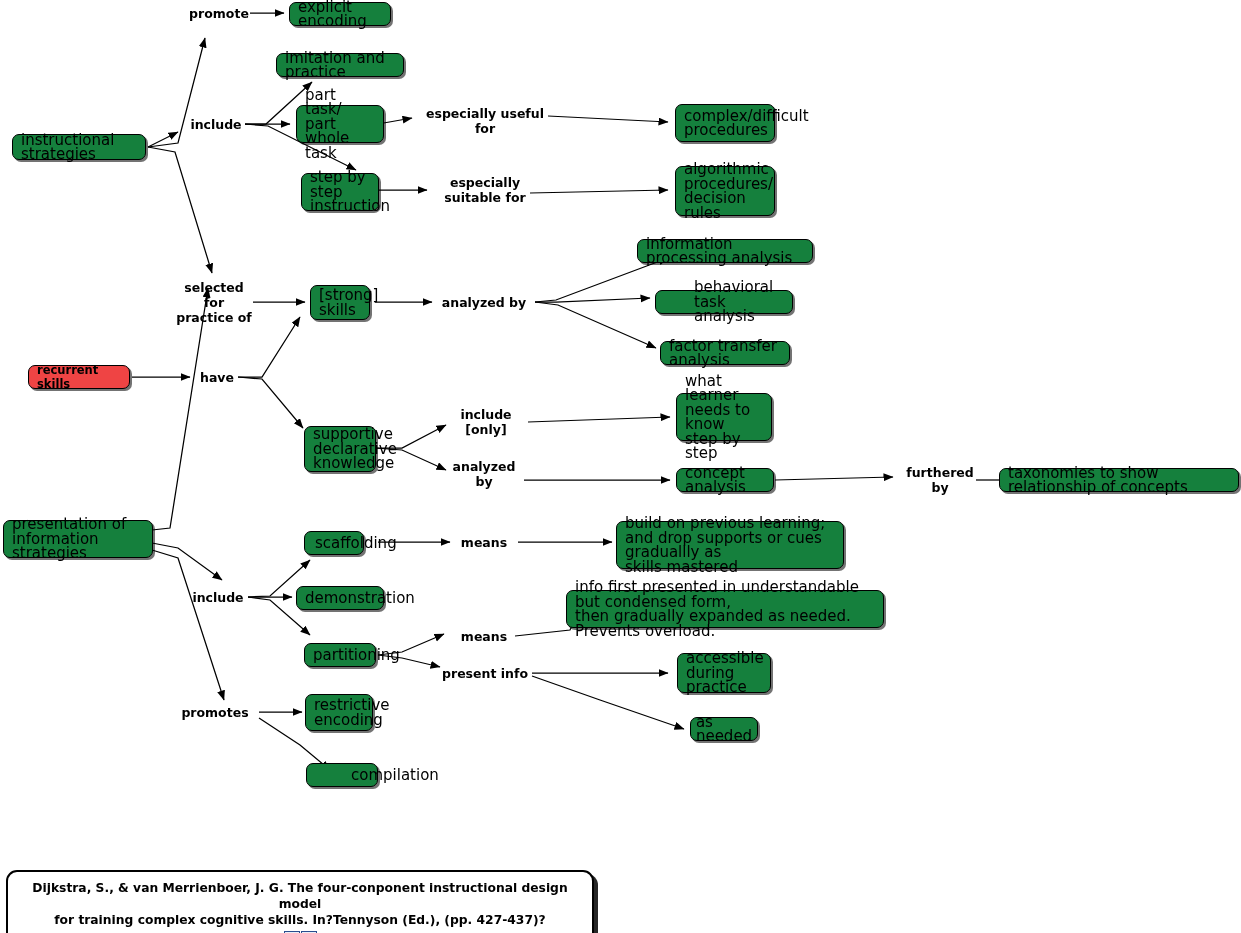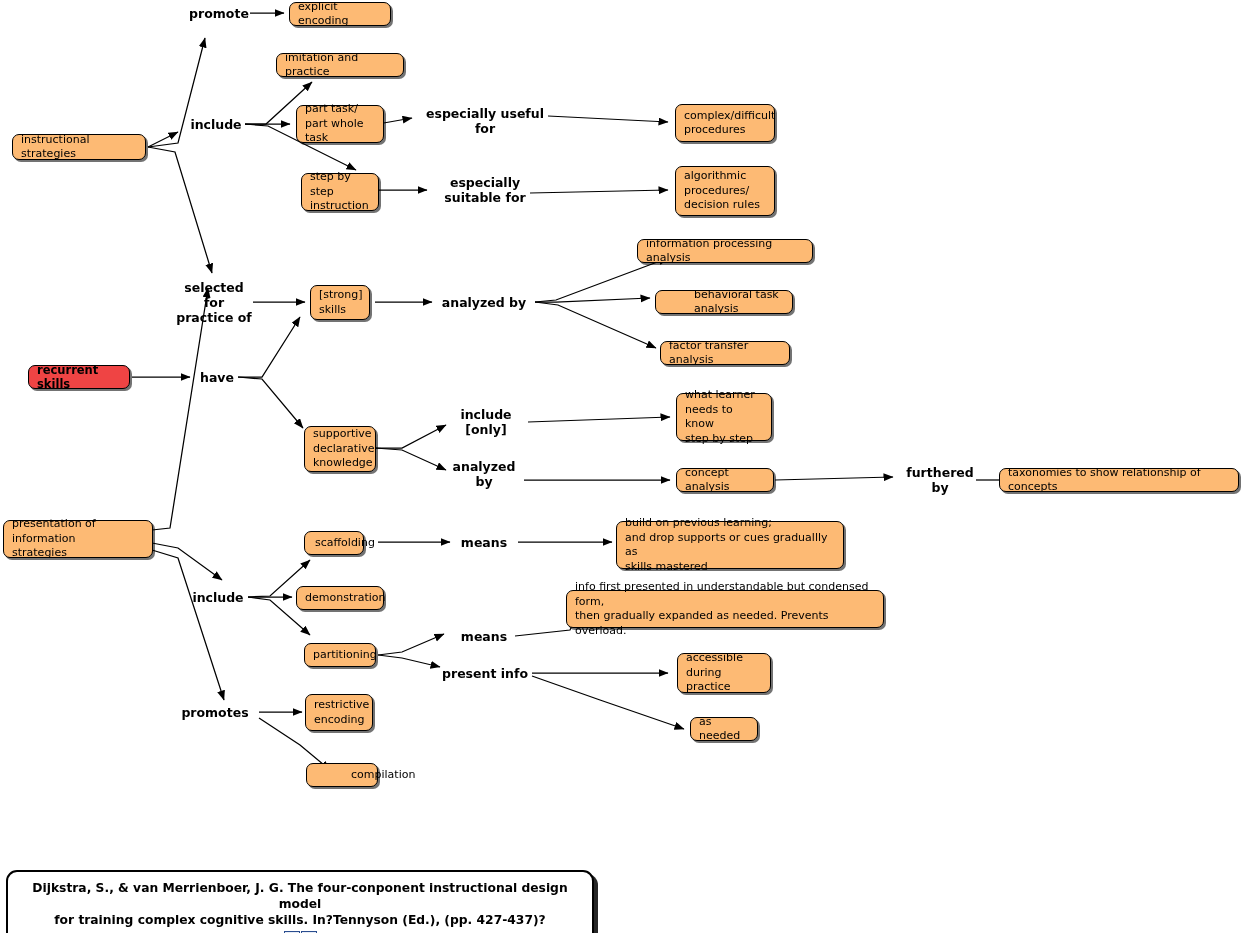--- a/index.html
+++ b/index.html
@@ -18,25 +18,25 @@
   #edges{
     position:absolute;
     left:0; top:0;
     width:1241px; height:933px;
     pointer-events:none;
   }
   
   .node{
     position:absolute;
     box-sizing:border-box;
-    background:#fdba74;
+    background:#15803d;
     border:1px solid #000000;
     border-radius:7px;
     color:#000000;
-    font-size:11px;
+    font-size:15px;
     line-height:14.5px;
     padding:4px 8px 4px 8px;
     display:flex;
     align-items:center;
     white-space:pre-line;
     box-shadow:2px 2px 0 rgba(0,0,0,0.55);
   }
   .node.green{
     background:#ef4444;
     font-weight:bold;

